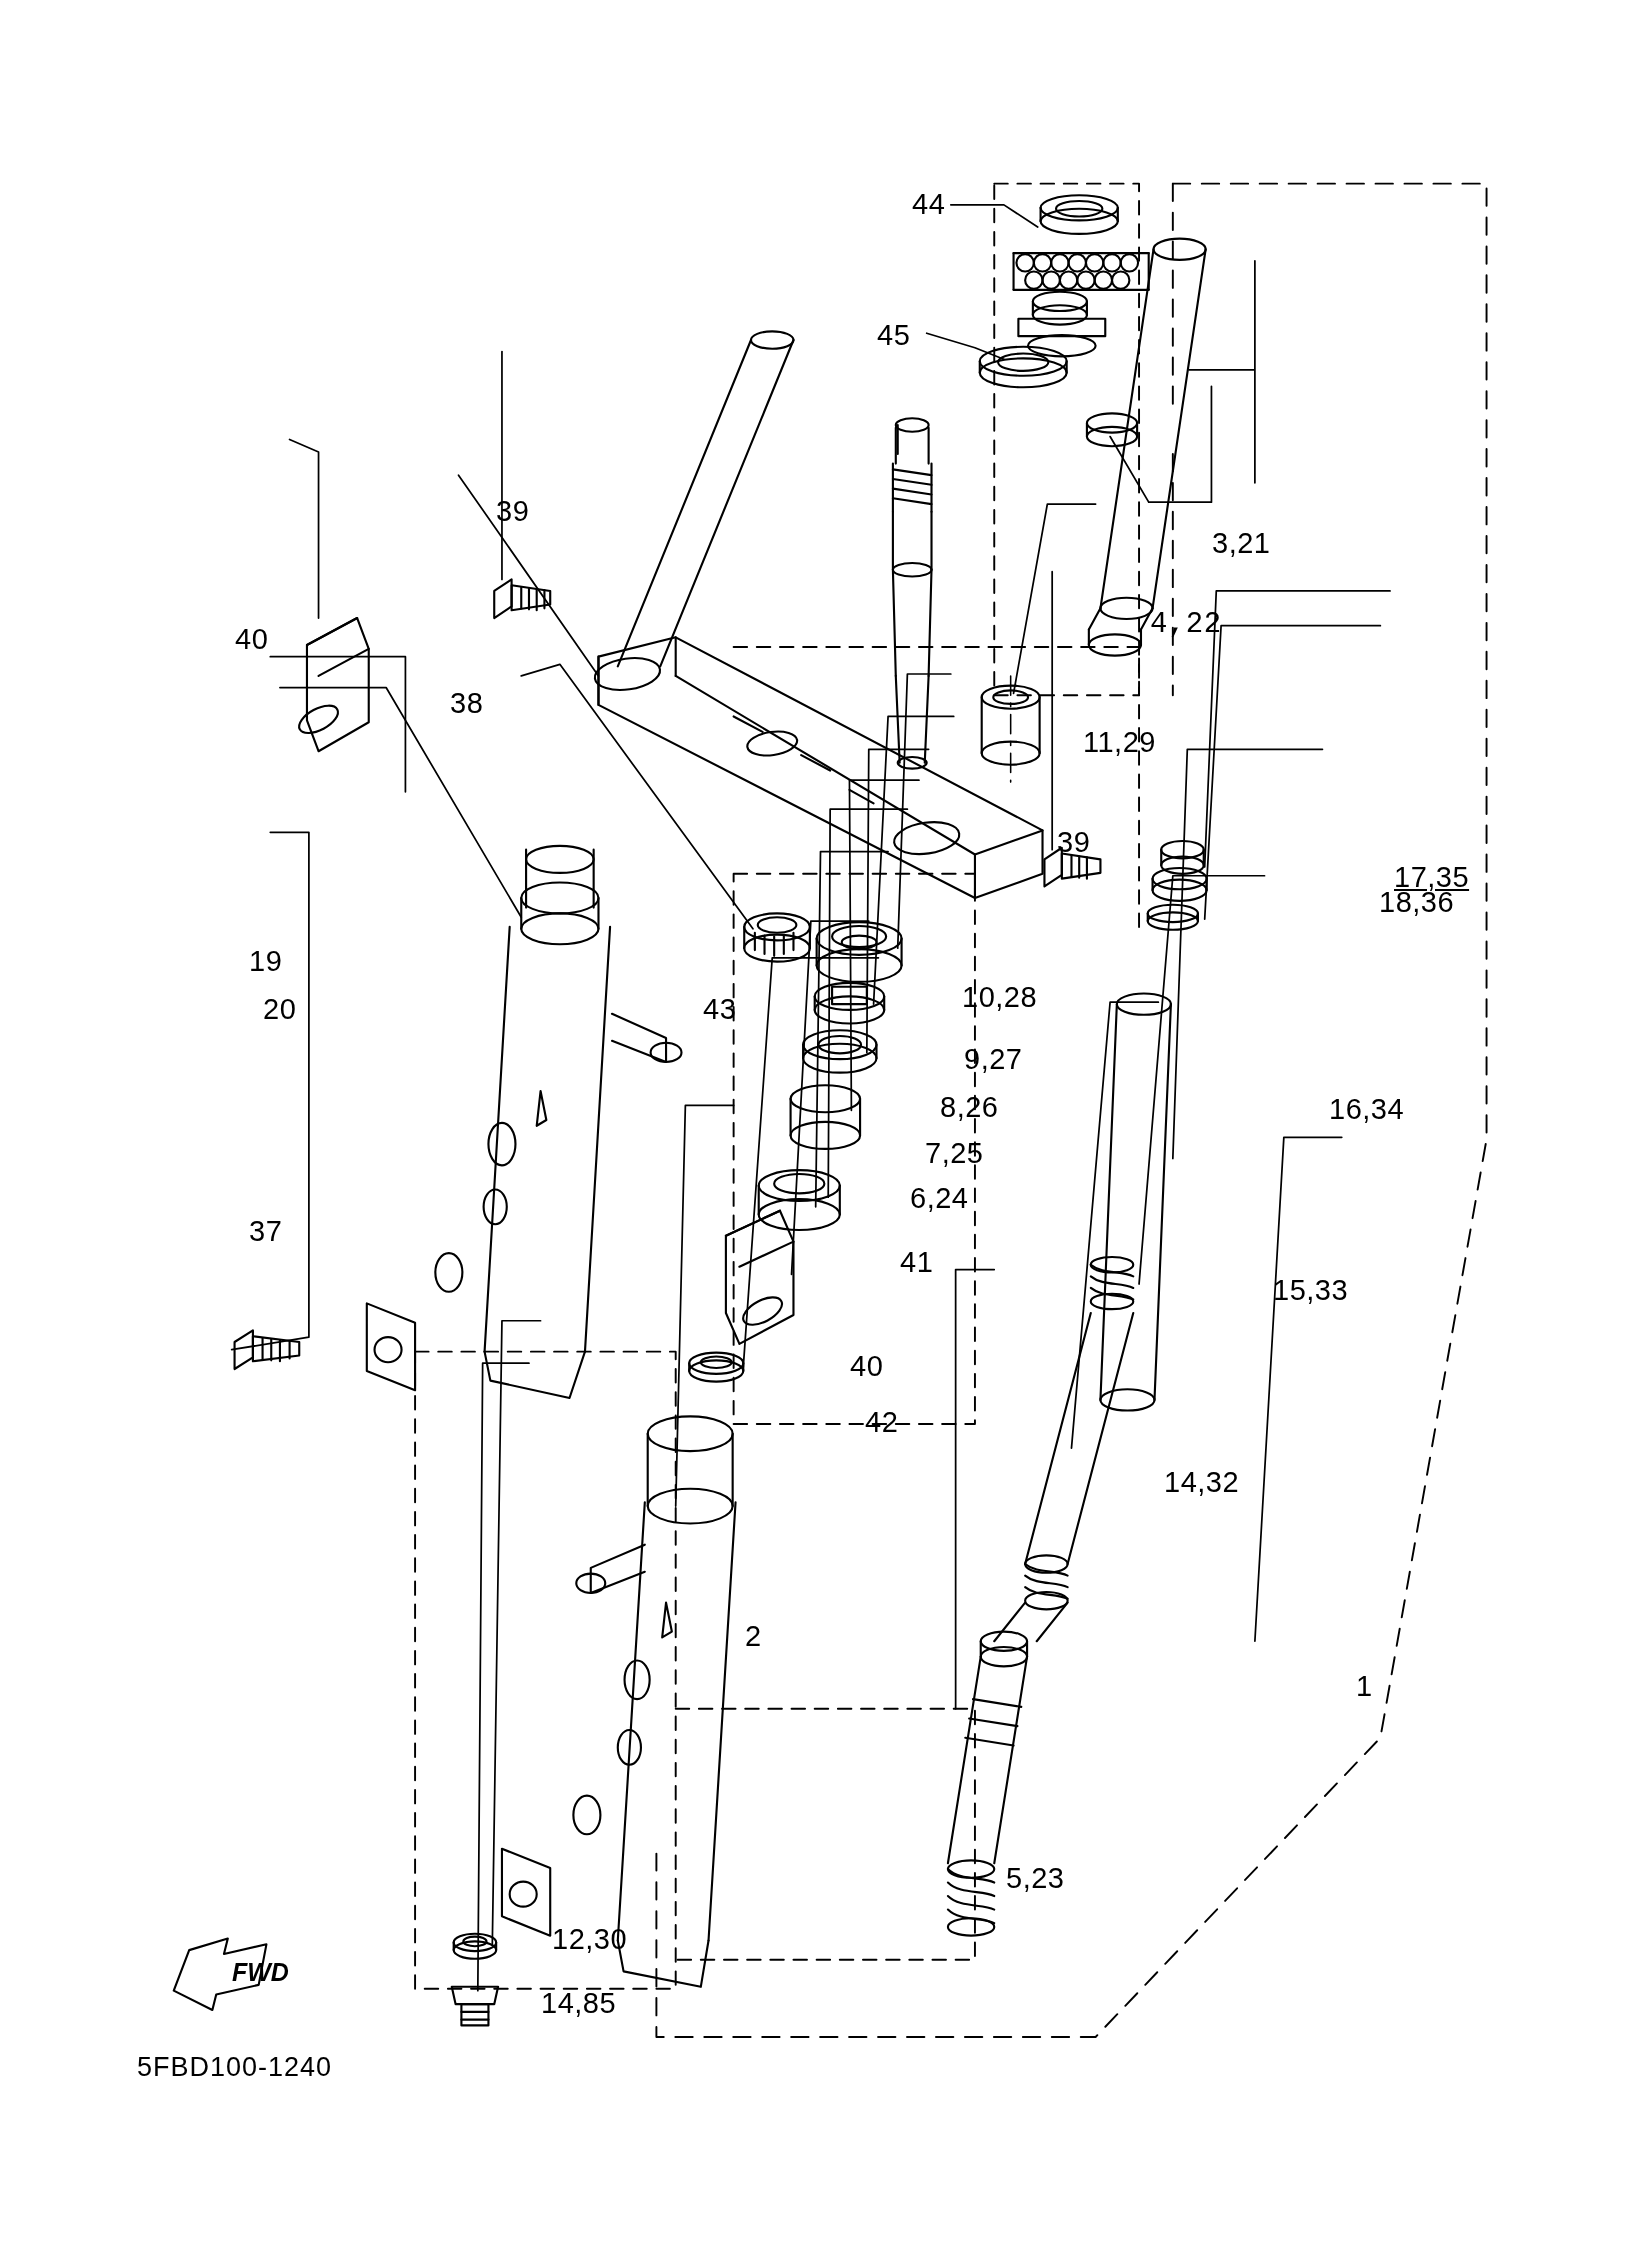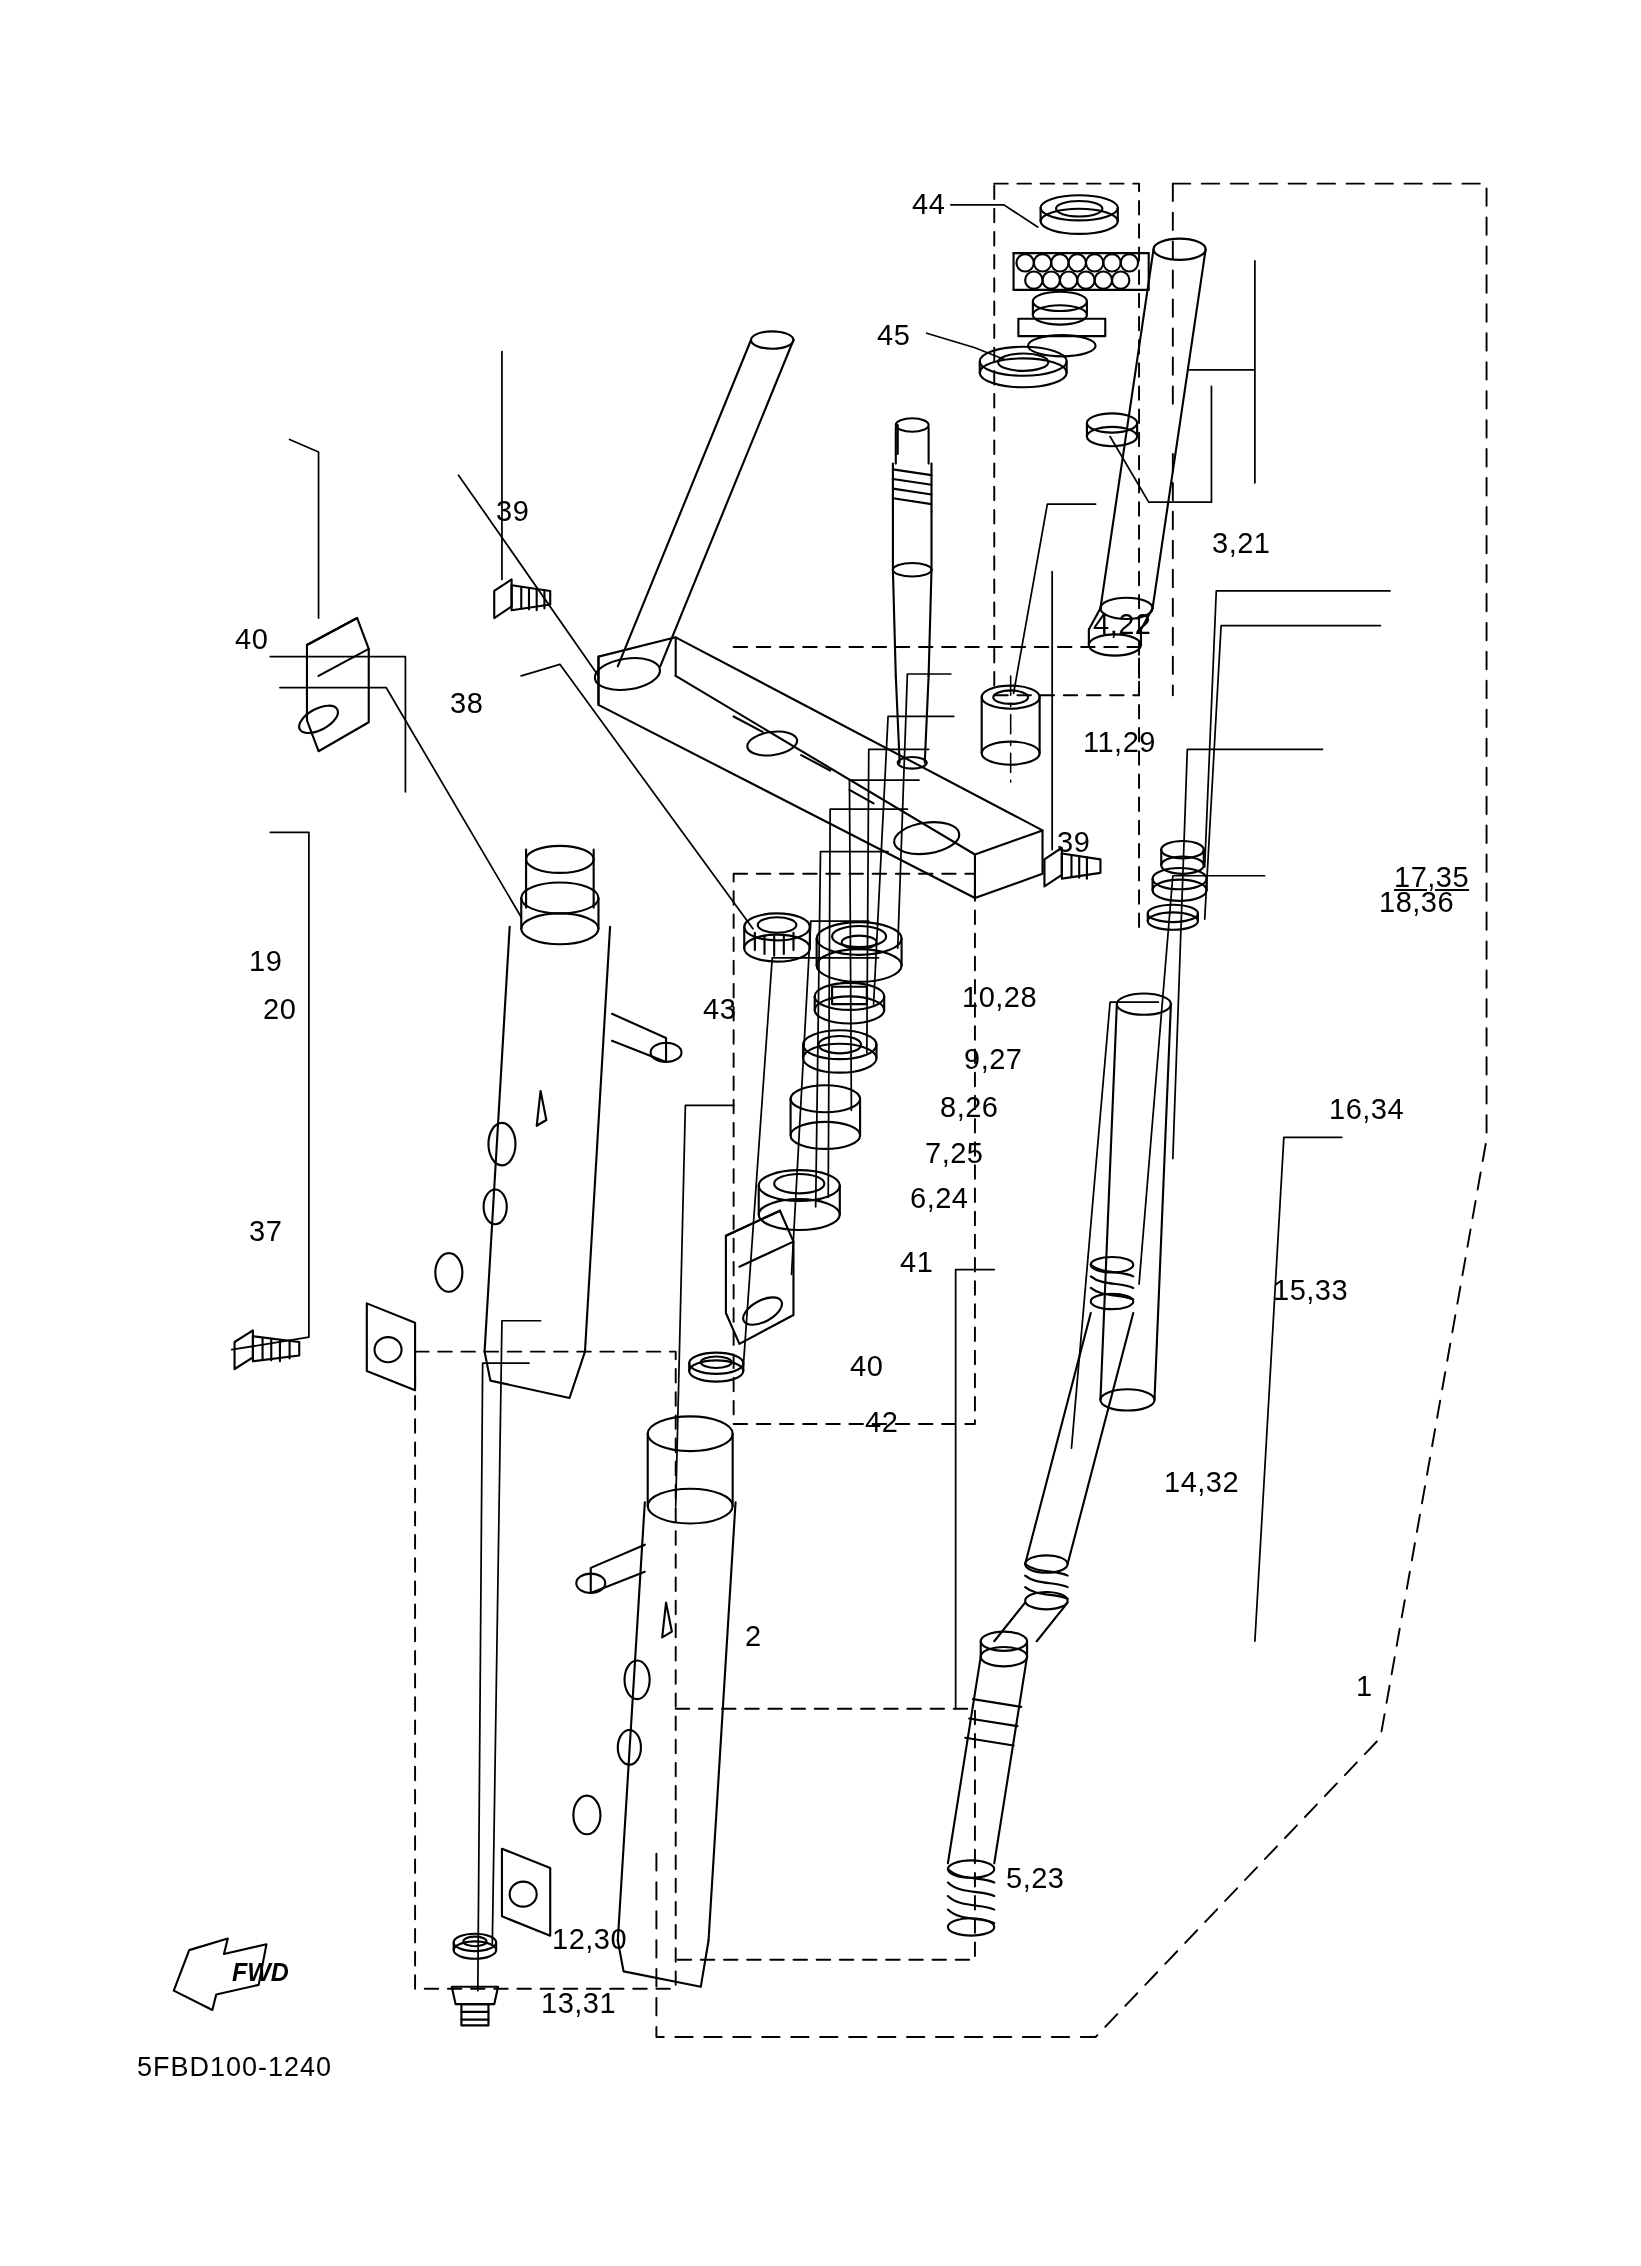--- a/index.html
+++ b/index.html
@@ -387,21 +387,21 @@
 
     </g>
   </svg>
 
   <div class="lbl" style="left:912px; top:188px;">44</div>
   <div class="lbl" style="left:877px; top:319px;">45</div>
   <div class="lbl" style="left:496px; top:495px;">39</div>
   <div class="lbl" style="left:235px; top:623px;">40</div>
   <div class="lbl" style="left:450px; top:687px;">38</div>
   <div class="lbl" style="left:1212px; top:527px;">3,21</div>
-  <div class="lbl" style="left:1093px; top:608px;">4,22</div>
+  <div class="lbl" style="left:1150px; top:608px;font-family:Liberation Mono, monospace;">4,22</div>
   <div class="lbl" style="left:1083px; top:726px;">11,29</div>
   <div class="lbl" style="left:1057px; top:826px;">39</div>
   <div class="lbl" style="left:1394px; top:861px;text-decoration:underline;">17,35</div>
   <div class="lbl" style="left:1379px; top:886px;">18,36</div>
   <div class="lbl" style="left:249px; top:945px;">19</div>
   <div class="lbl" style="left:263px; top:993px;">20</div>
   <div class="lbl" style="left:703px; top:993px;">43</div>
   <div class="lbl" style="left:962px; top:981px;">10,28</div>
   <div class="lbl" style="left:964px; top:1043px;">9,27</div>
   <div class="lbl" style="left:940px; top:1091px;">8,26</div>
@@ -411,20 +411,20 @@
   <div class="lbl" style="left:1329px; top:1093px;">16,34</div>
   <div class="lbl" style="left:1273px; top:1274px;">15,33</div>
   <div class="lbl" style="left:249px; top:1215px;">37</div>
   <div class="lbl" style="left:850px; top:1350px;">40</div>
   <div class="lbl" style="left:865px; top:1406px;">42</div>
   <div class="lbl" style="left:1164px; top:1466px;">14,32</div>
   <div class="lbl" style="left:745px; top:1620px;">2</div>
   <div class="lbl" style="left:1356px; top:1670px;">1</div>
   <div class="lbl" style="left:1006px; top:1862px;">5,23</div>
   <div class="lbl" style="left:552px; top:1923px;">12,30</div>
-  <div class="lbl" style="left:541px; top:1987px;">13,31</div>
+  <div class="lbl" style="left:541px; top:1987px;">14,85</div>
 
   <div class="fwd-text" style="left:232px; top:1958px;">FWD</div>
 
   <div class="partcode" style="left:137px; top:2052px;">5FBD100-1240</div>
 
 </div>
 
 
 </body></html>

